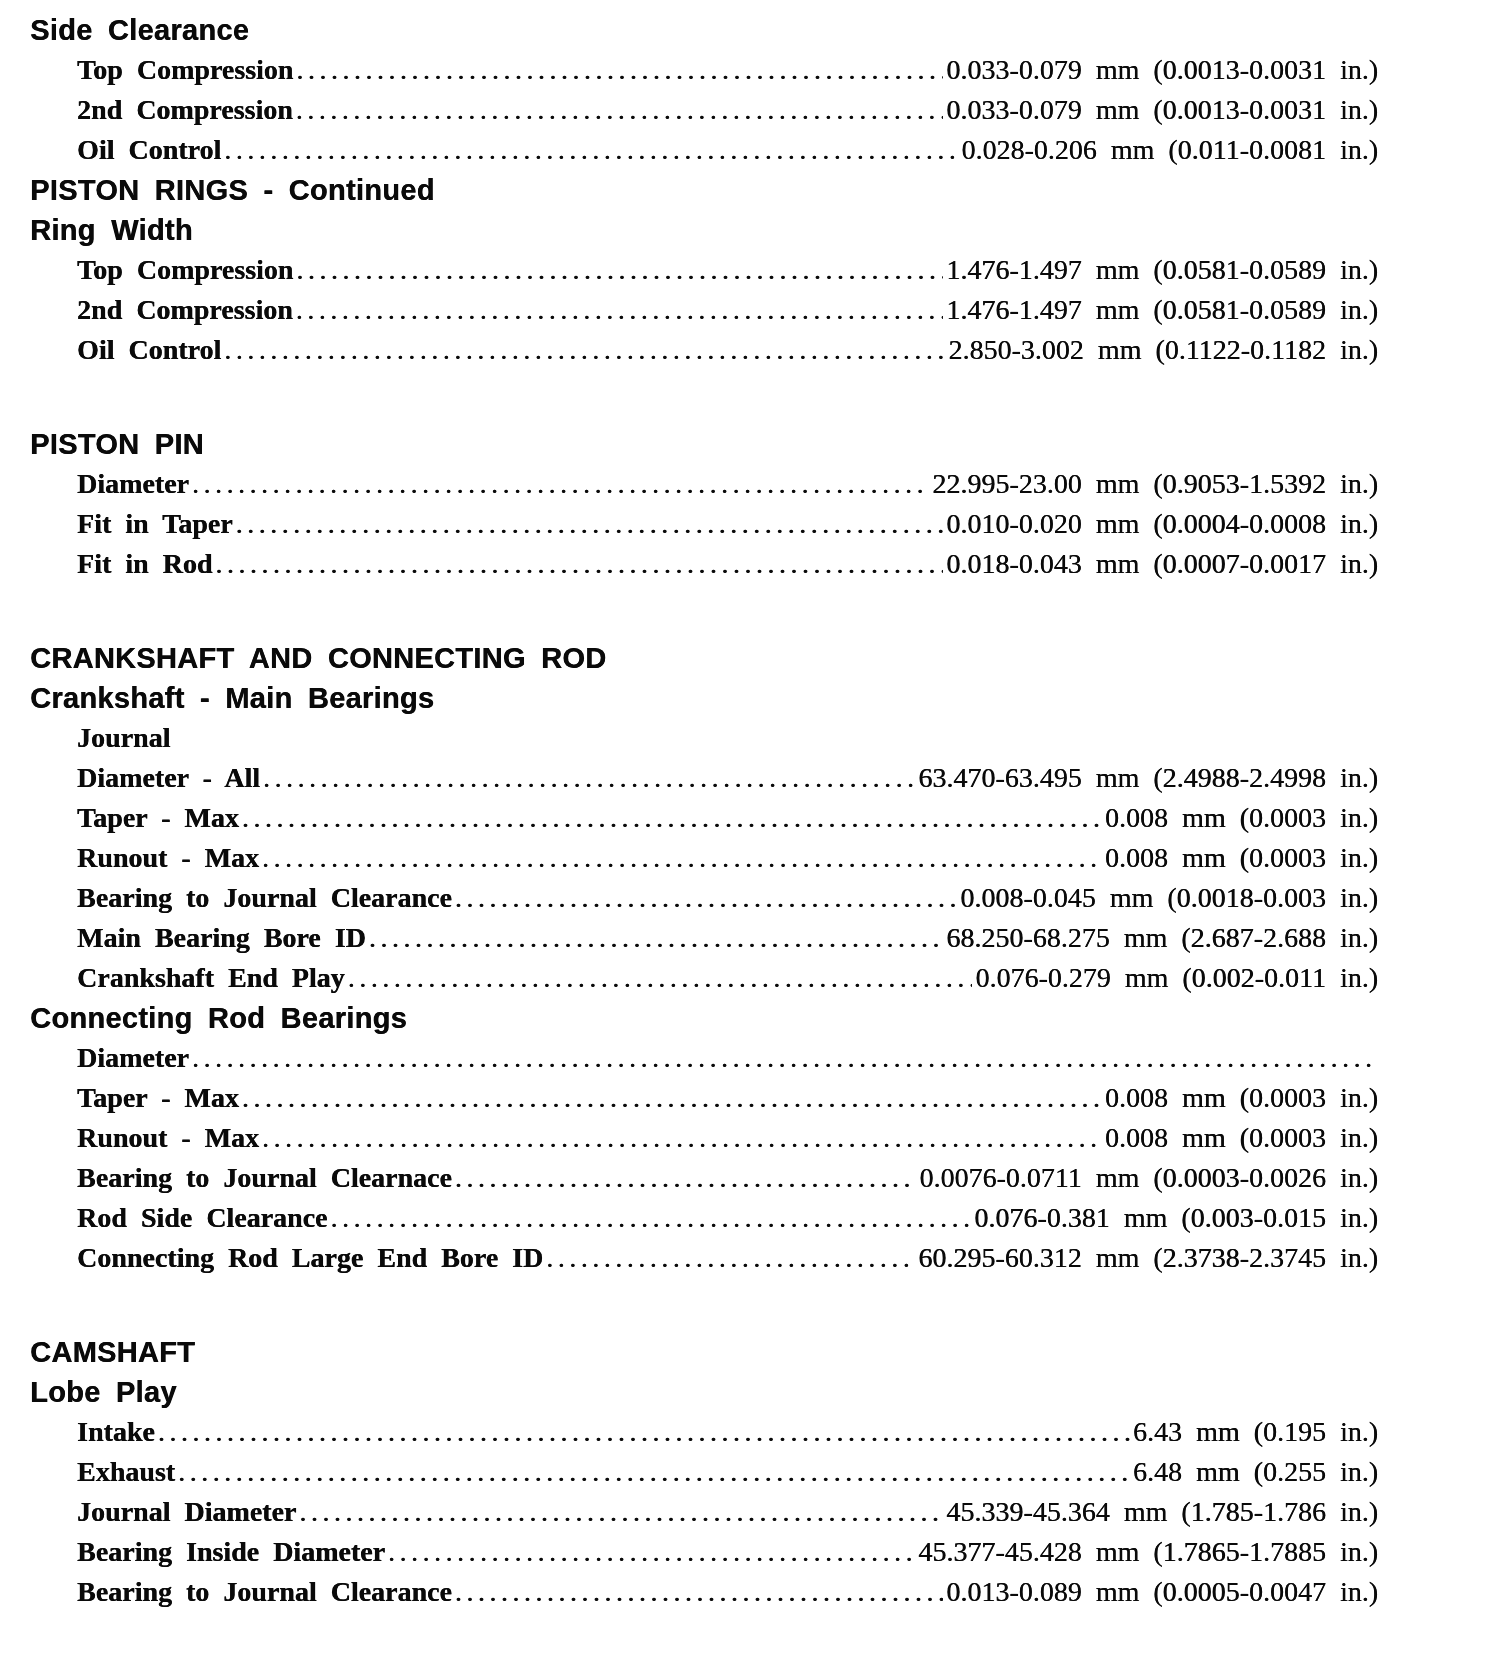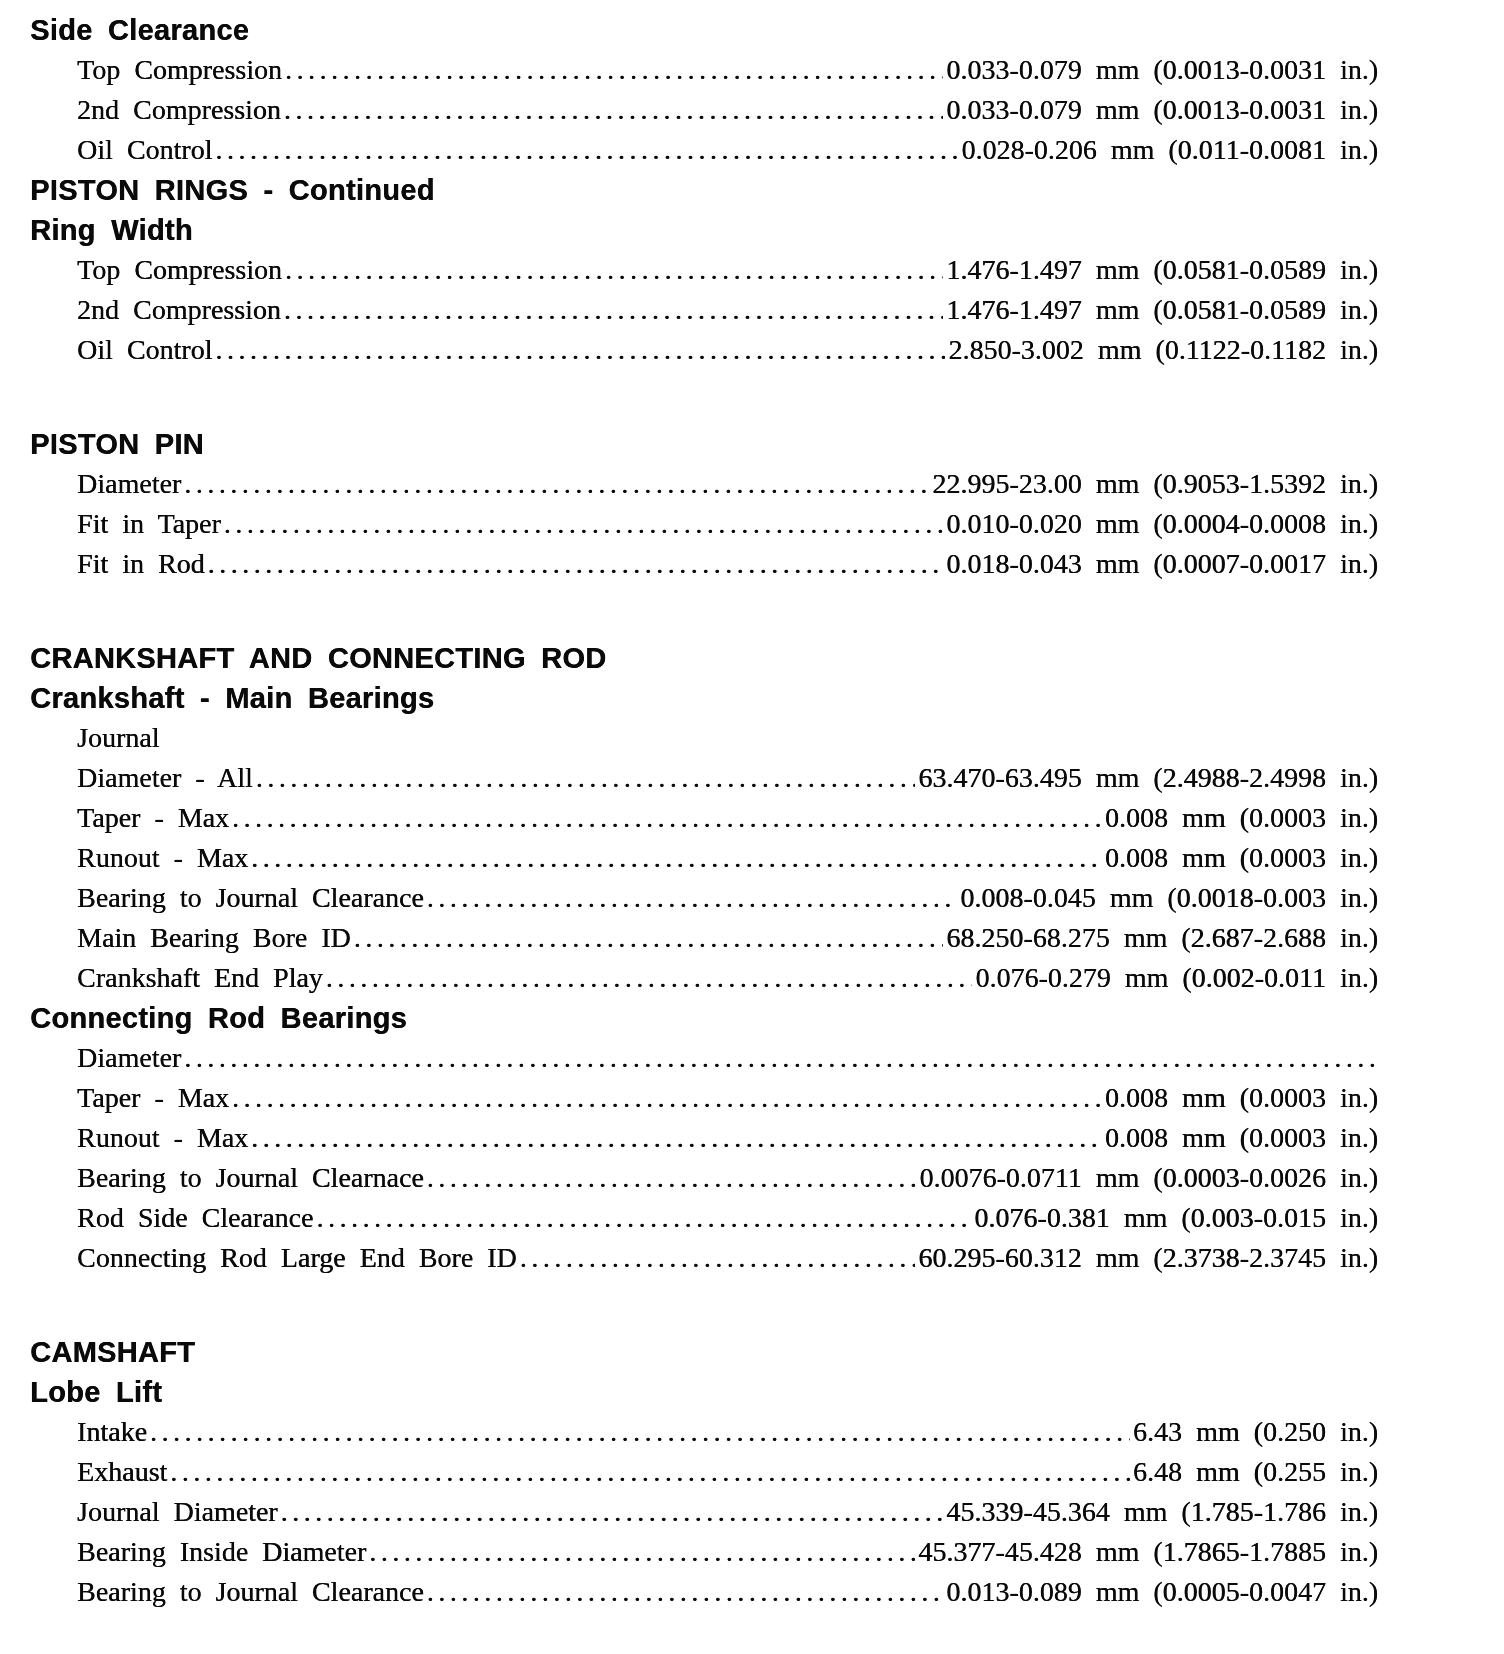--- a/index.html
+++ b/index.html
@@ -30,21 +30,21 @@
   }
   .row {
     display: flex;
     align-items: baseline;
     font-size: 28px;
     line-height: 40px;
     margin-left: 47px;
     word-spacing: 7px;
     text-shadow: 0.35px 0 0 currentColor;
   }
-  .label { white-space: nowrap; }
+  .label { white-space: nowrap; font-weight: bold; }
   .leader {
     flex: 1 1 auto;
     min-width: 10px;
     overflow: hidden;
     white-space: nowrap;
     margin: 0 3px;
     letter-spacing: 4.5px;
   }
   .leader::after {
     content: "........................................................................................................................................................................................................";
@@ -222,26 +222,26 @@
   </div>
 </div>
   </section>
 
   <section class="section gap-before">
     <h2 class="heading">CAMSHAFT</h2>
     <div class="rows"></div>
   </section>
 
   <section class="section">
-    <h2 class="heading">Lobe Lift</h2>
+    <h2 class="heading">Lobe Play</h2>
     <div class="rows">
   <div class="row">
     <span class="label">Intake</span>
     <span class="leader"></span>
-    <span class="value">6.43 mm (0.250 in.)</span>
+    <span class="value">6.43 mm (0.195 in.)</span>
   </div>
 
   <div class="row">
     <span class="label">Exhaust</span>
     <span class="leader"></span>
     <span class="value">6.48 mm (0.255 in.)</span>
   </div>
 
   <div class="row">
     <span class="label">Journal Diameter</span>

